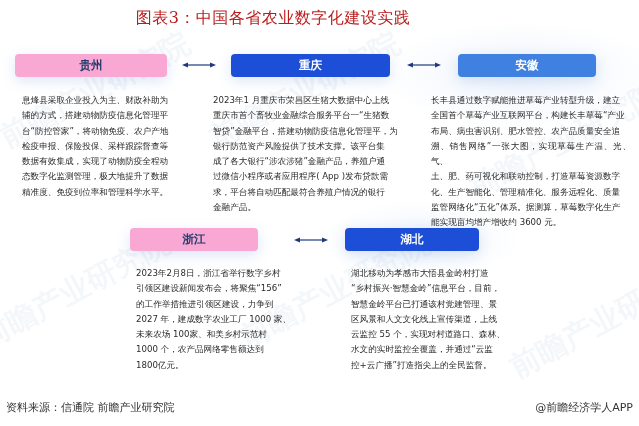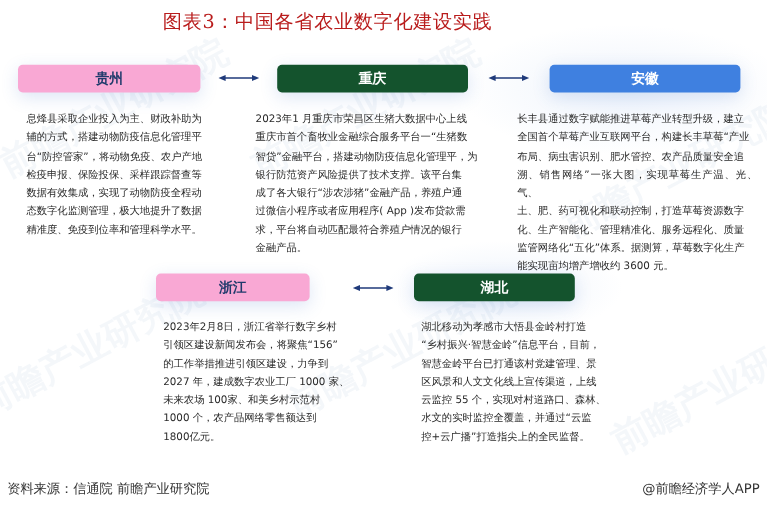--- a/index.html
+++ b/index.html
@@ -10,21 +10,21 @@
     font-family: "DejaVu Serif", "Liberation Serif", serif;
     font-size: 16px; font-weight: normal; color: #b91c1c; letter-spacing: 0.5px;
   }
   .pill {
     position: absolute; height: 23px; border-radius: 4px;
     display: flex; align-items: center; justify-content: center;
     font-size: 11.5px; font-weight: bold;
     box-shadow: 0 4px 14px rgba(60,110,200,0.18);
   }
   .pill.light { background: #f9a8d4; color: #1f3a6b; }
-  .pill.mid { background: #14532d; color: #ffffff; }
+  .pill.mid { background: #1d4ed8; color: #ffffff; }
   .pill.dark { background: #3f80e0; color: #ffffff; }
   .arrow { position: absolute; height: 8px; width: 34px; }
   .arrow svg { display: block; }
   .desc {
     position: absolute; font-size: 8.6px; line-height: 15.3px; color: #2a2a2a;
     text-align: justify; white-space: pre-line;
   }
   .watermark {
     position: absolute; font-size: 30px; font-weight: bold; color: rgba(170,190,220,0.13);
     transform: rotate(-28deg); pointer-events: none; white-space: nowrap;
@@ -68,21 +68,21 @@
 <div class="pill mid" style="left:231px; top:54px; width:159px;">
   <span>重庆</span>
 </div>
 <div class="arrow" style="left:407px; top:61px;">
   <svg width="34" height="8" viewBox="0 0 34 8">
       <line x1="4" y1="4" x2="30" y2="4" stroke="#1f3a7a" stroke-width="1.2"></line>
       <polygon points="0,4 6,1.5 6,6.5" fill="#1f3a7a"></polygon>
       <polygon points="34,4 28,1.5 28,6.5" fill="#1f3a7a"></polygon>
     </svg>
 </div>
-<div class="pill dark" style="left:458px; top:54px; width:159px;">
+<div class="pill dark" style="left:458px; top:54px; width:138px;">
   <span>安徽</span>
 </div>
 
 <div class="desc" style="left:22px; top:93px; width:160px;">息烽县采取企业投入为主、财政补助为
 辅的方式，搭建动物防疫信息化管理平
 台“防控管家”，将动物免疫、农户产地
 检疫申报、保险投保、采样跟踪督查等
 数据有效集成，实现了动物防疫全程动
 态数字化监测管理，极大地提升了数据
 精准度、免疫到位率和管理科学水平。</div>

